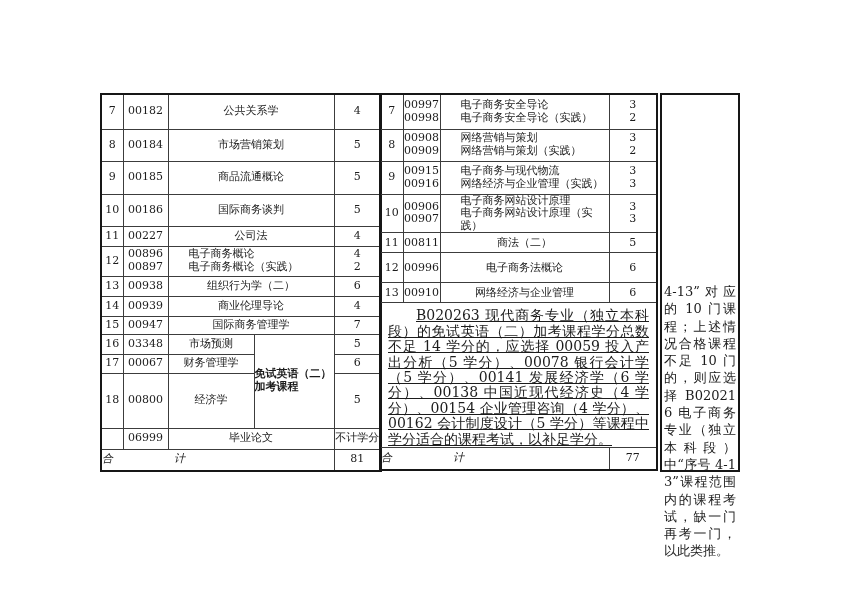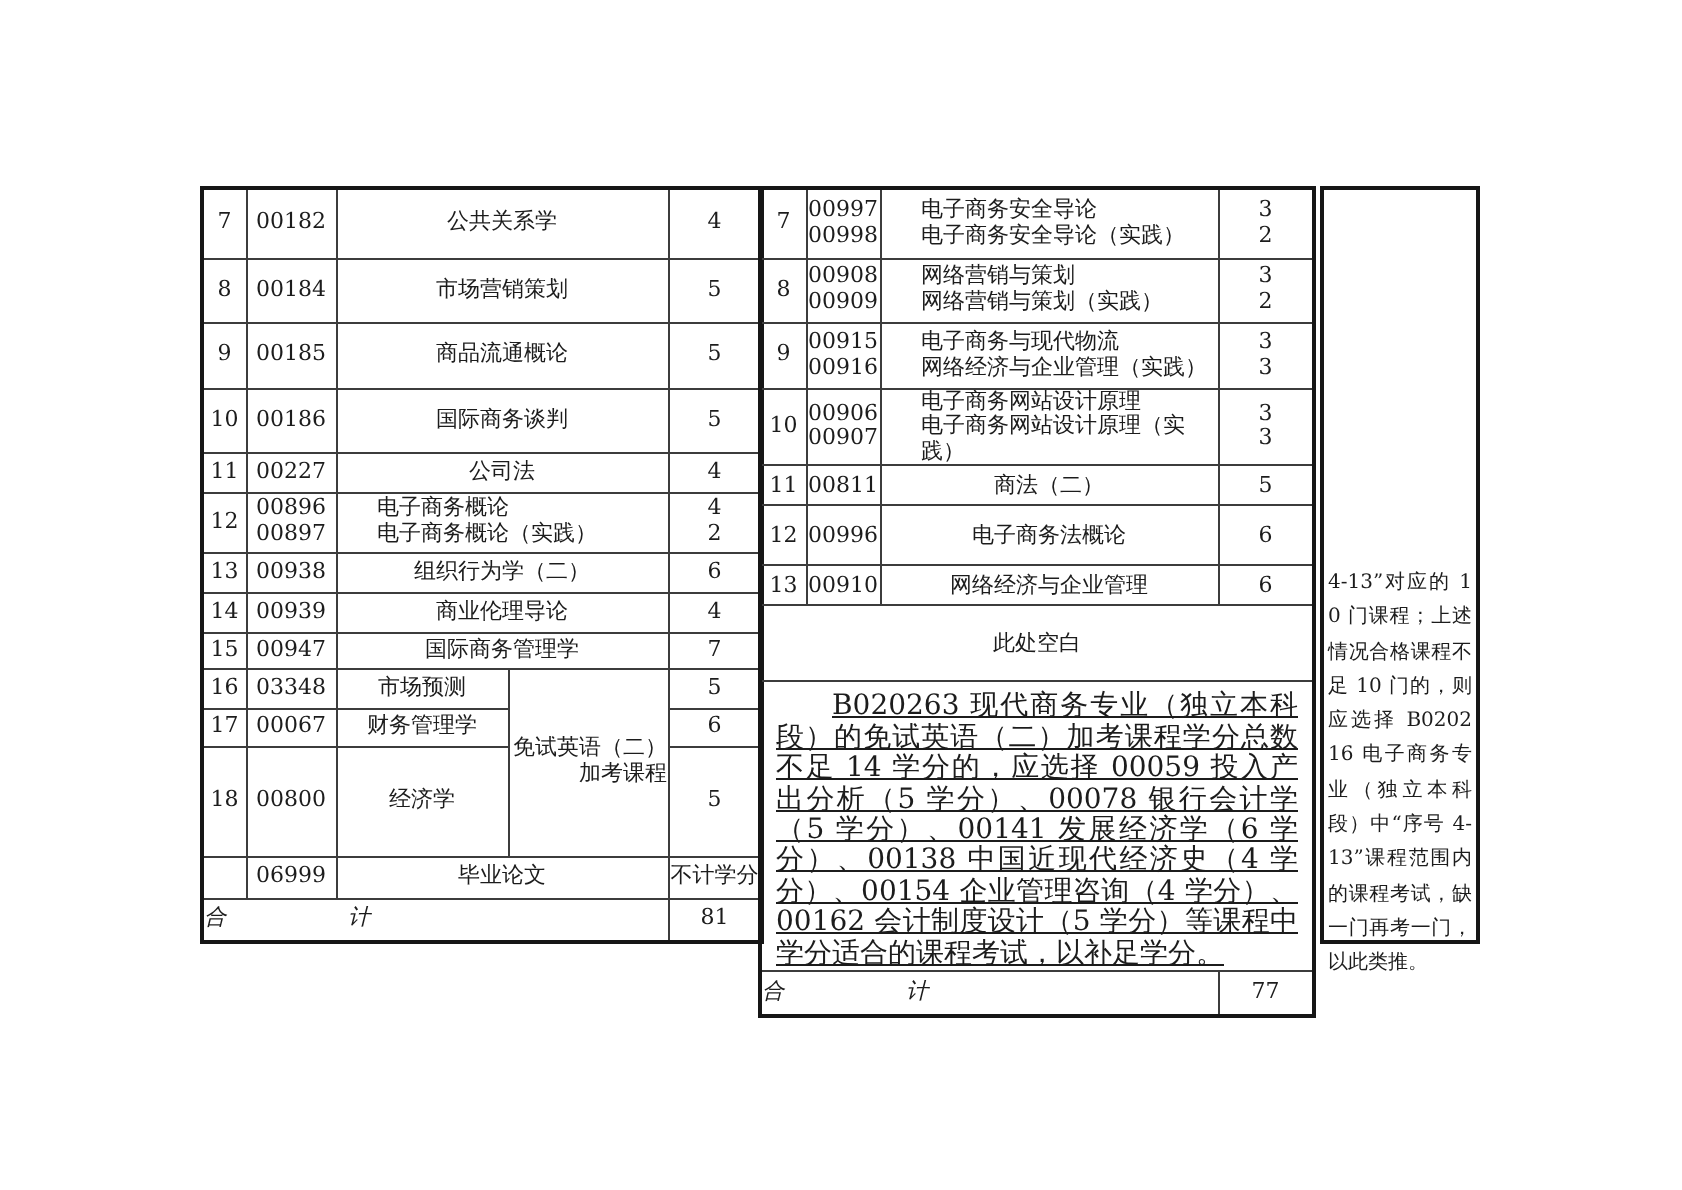--- a/index.html
+++ b/index.html
@@ -15,34 +15,34 @@
     border:1px solid #3c3c3c; padding:0; font-size:11px; overflow:hidden;
     vertical-align:middle; line-height:1.15;
   }
   .left-tbl  { left:100px; top:93px;  width:280px; }
   .right-tbl { left:379px; top:93px;  width:278px; }
   .c   { text-align:center; }
   .name{ text-align:center; padding-left:7px; }
   td.stack { vertical-align:middle; }
   td.stack > div { height:50%; display:flex; align-items:center; justify-content:center; }
   td.stack.name-stack > div { justify-content:flex-start; padding-left:20px; }
-  .exam-note { text-align:right; line-height:22px; }
+  .exam-note { text-align:left; line-height:22px;font-weight:bold; }
   .blank-cell { text-align:center; }
   .note-para { vertical-align:top; }
   .note-para p {
     margin:0; padding:5px 7px 0 7px; font-size:14px; line-height:15.4px;
     text-align:justify; text-indent:2em;text-decoration:underline;
   }
   .total-label { text-align:left; letter-spacing:1px;font-style:italic; }
   .side-note {
     position:absolute; left:660px; top:93px; width:80px; height:379px;
     border:2px solid #161616; box-sizing:border-box; background:#fff;
   }
   .side-note p {
-    margin:0; padding:188px 2px 0 2px; font-size:10px; line-height:17.3px;
+    margin:0; padding:188px 2px 0 2px; font-size:13px; line-height:17.3px;
     text-align:justify; word-break:break-all;
   }
 </style>
 </head>
 <body>
 
 <div class="page">
 
   <table class="tbl left-tbl">
     <colgroup>
@@ -230,23 +230,20 @@
       <td class="c">00996</td>
       <td class="name">电子商务法概论</td>
       <td class="c">6</td>
     </tr>
     <tr style="height:20px">
       <td class="c">13</td>
       <td class="c">00910</td>
       <td class="name">网络经济与企业管理</td>
       <td class="c">6</td>
     </tr>
-    <tr style="height:38px">
-      <td class="blank-cell" colspan="4">此处空白</td>
-    </tr>
     <tr style="height:94px">
       <td class="note-para" colspan="4">
         <p>B020263 现代商务专业（独立本科段）的免试英语（二）加考课程学分总数不足 14 学分的，应选择 00059 投入产出分析（5 学分）、00078 银行会计学（5 学分）、00141 发展经济学（6 学分）、00138 中国近现代经济史（4 学分）、00154 企业管理咨询（4 学分）、00162 会计制度设计（5 学分）等课程中学分适合的课程考试，以补足学分。</p>
       </td>
     </tr>
     <tr style="height:22px">
       <td class="total-label" colspan="3">合　　　　　计</td>
       <td class="c">77</td>
     </tr>
   </tbody>

